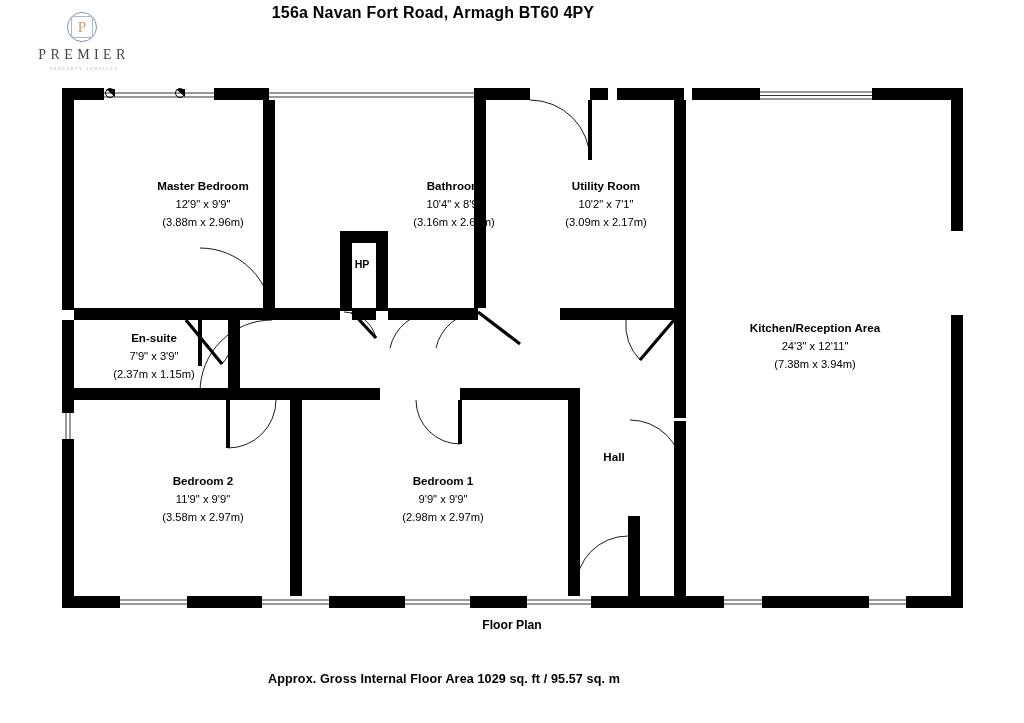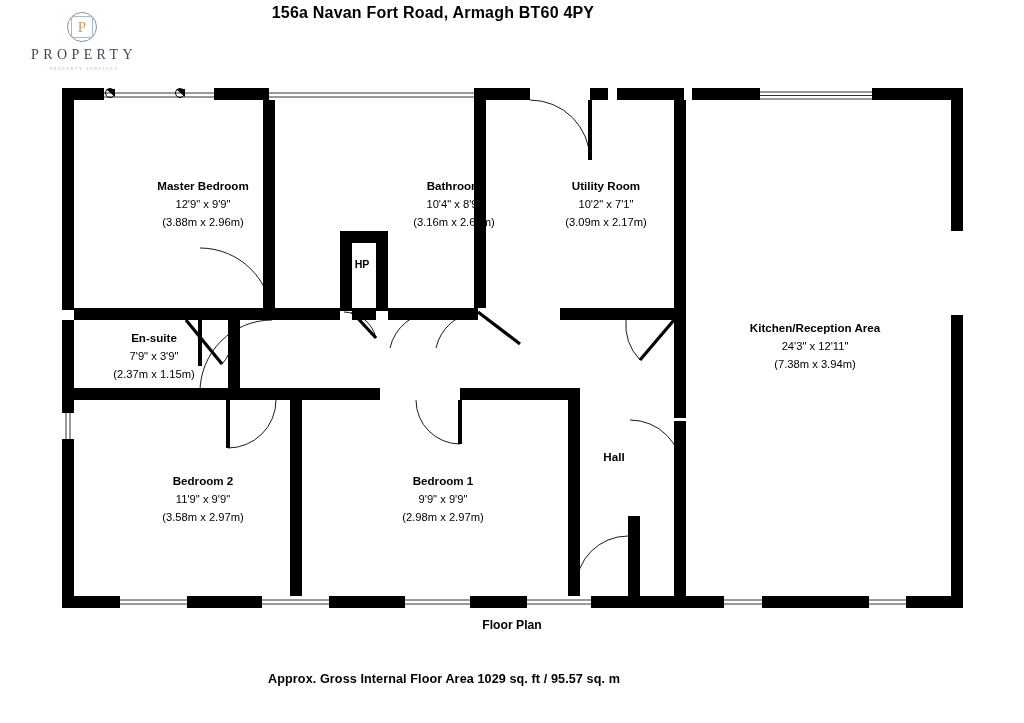--- a/index.html
+++ b/index.html
@@ -79,21 +79,21 @@
 <body>
 
 <div id="page-title">156a Navan Fort Road, Armagh BT60 4PY</div>
 
 <div id="logo">
   <div class="emblem">
     <div class="ring"></div>
     <div class="ring2"></div>
     <div class="pmark">P</div>
   </div>
-  <div class="wordmark">PROPERTY</div>
+  <div class="wordmark">PREMIER</div>
   <div class="subword">PROPERTY SERVICES</div>
 </div>
 
 <svg id="plan" width="1024" height="545" viewBox="0 0 1024 545">
 
   <g>
 
     <path fill="#000000" fill-rule="evenodd" d="M62,12 H963 V532 H62 Z
              M74,24 H951 V520 H74 Z"></path>
 

